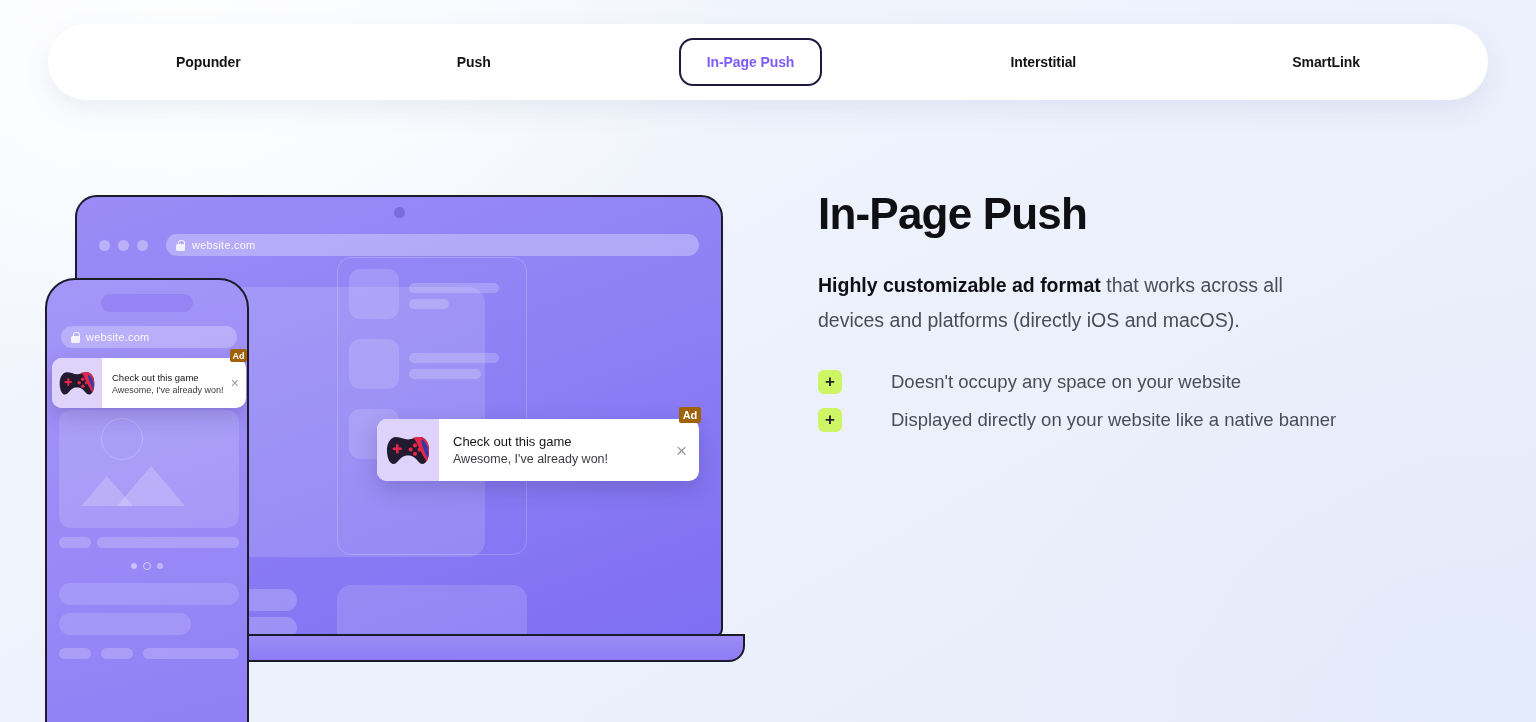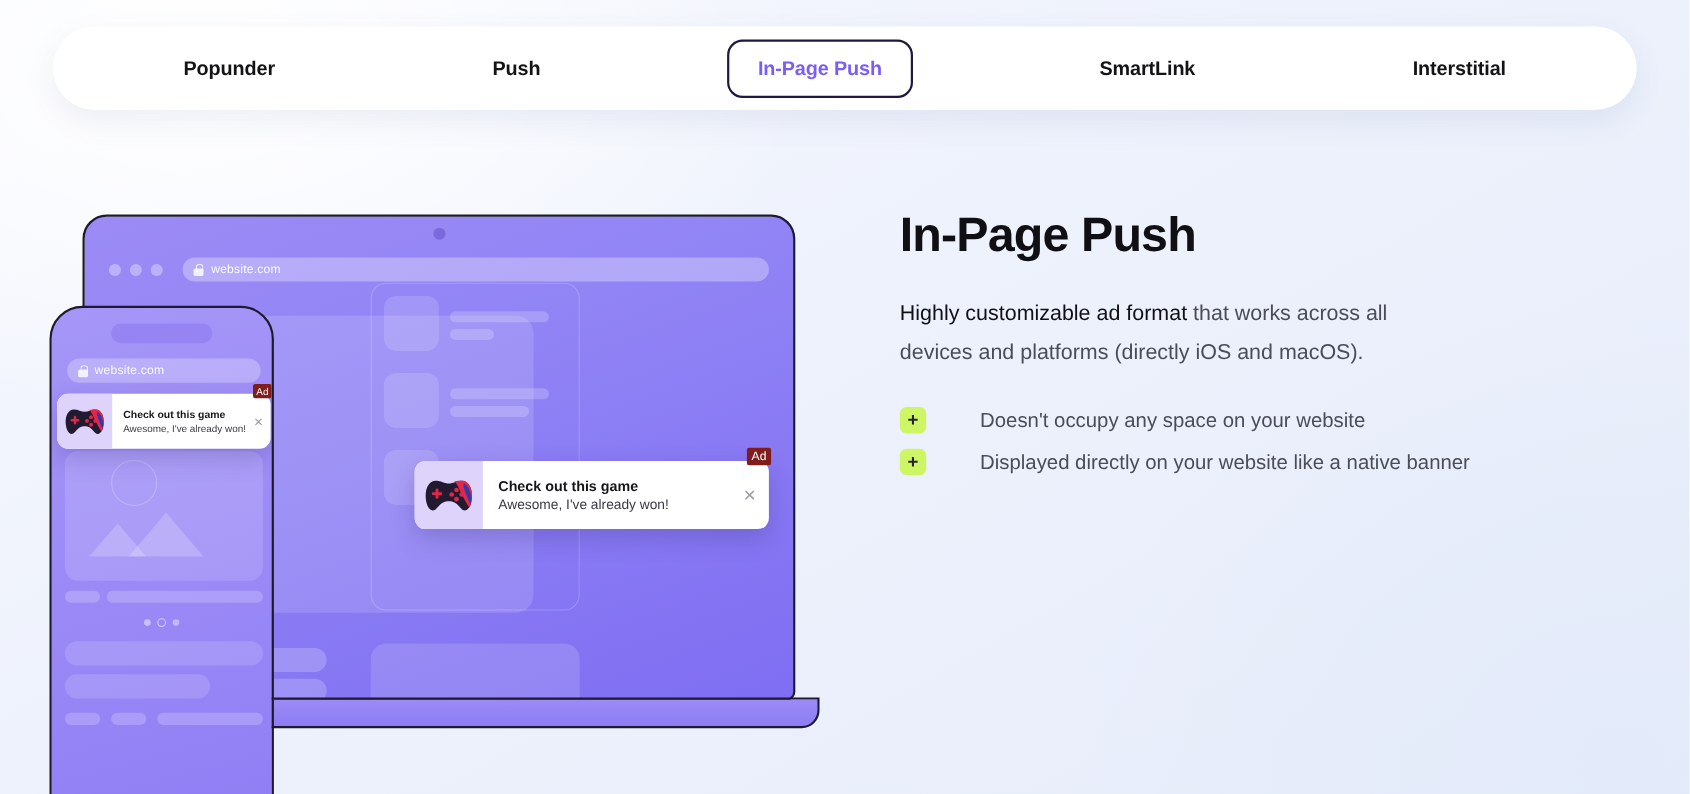--- a/index.html
+++ b/index.html
@@ -30,21 +30,21 @@
     height: 76px;
     background: #ffffff;
     border-radius: 44px;
     box-shadow: 0 10px 26px rgba(86,103,160,0.10);
     display: flex;
     align-items: center;
     justify-content: space-around;
     padding: 0 20px;
   }
   .tab {
-    font-size: 18px;
+    font-size: 14px;
     font-weight: 700;
     color: #141416;
     letter-spacing: -0.1px;
     padding: 14px 26px;
     border-radius: 14px;
     border: 2px solid transparent;
     white-space: nowrap;
     cursor: pointer;
     background: transparent;
     font-family: "Liberation Sans", sans-serif;
@@ -217,33 +217,33 @@
     justify-content: center;
     overflow: hidden;
   }
   .adcard .body {
     flex: 1;
     display: flex;
     flex-direction: column;
     justify-content: center;
   }
   .adcard .title {
-    font-weight: 700;
+    font-weight: 400;
     color: #16161a;
     font-family: "Liberation Sans", sans-serif;
   }
   .adcard .sub {
     color: #3a3a42;
     font-family: "Liberation Sans", sans-serif;
   }
   .adbadge {
     position: absolute;
-    background: #7f1d1d;
+    background: #a16207;
     color: #ffffff;
-    font-weight: 400;
+    font-weight: 700;
     font-family: "Liberation Sans", sans-serif;
     display: flex;
     align-items: center;
     justify-content: center;
     border-radius: 2px;
   }
   .adclose {
     position: absolute;
     color: #9a9aa4;
     font-family: "Liberation Sans", sans-serif;
@@ -271,21 +271,21 @@
     font-family: "Liberation Sans", sans-serif;
   }
   .lede {
     margin-top: 30px;
     font-size: 19.5px;
     line-height: 1.78;
     color: #4a4d58;
     max-width: 500px;
     font-family: "Liberation Sans", sans-serif;
   }
-  .lede b { color: #101014; font-weight: 400; }
+  .lede b { color: #101014; font-weight: 700; }
 
   .features { margin-top: 32px; }
   .feature {
     display: flex;
     align-items: center;
     gap: 17px;
     margin-bottom: 14px;
   }
   .plus {
     flex: 0 0 auto;
@@ -311,22 +311,22 @@
 </style>
 </head>
 <body>
 
 <div id="page">
 
   <div class="tabbar">
     <div class="tab">Popunder</div>
     <div class="tab">Push</div>
     <div class="tab active">In-Page Push</div>
+    <div class="tab">Interstitial</div>
     <div class="tab">SmartLink</div>
-    <div class="tab">Interstitial</div>
   </div>
 
   <div class="visual">
 
     <div class="laptop-screen">
       <div class="laptop-cam"></div>
 
       <div class="lap-browserbar">
         <span class="dot"></span>
         <span class="dot"></span>

